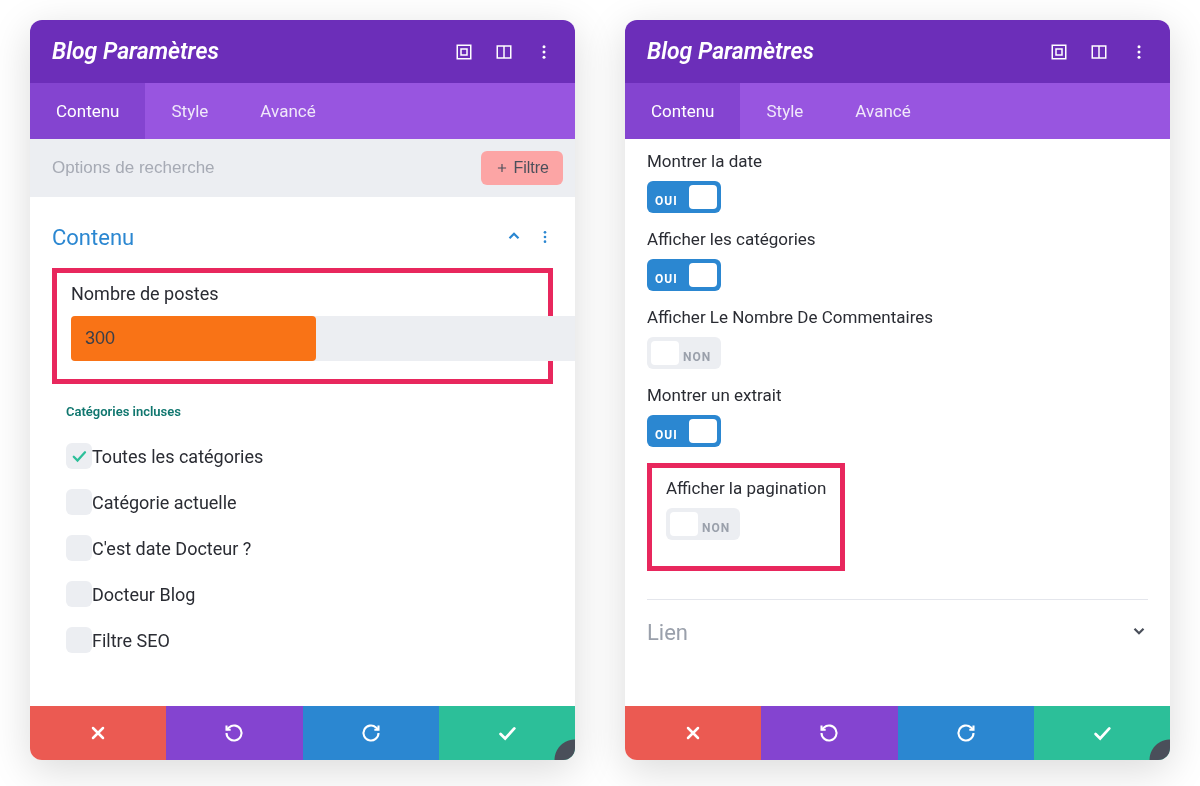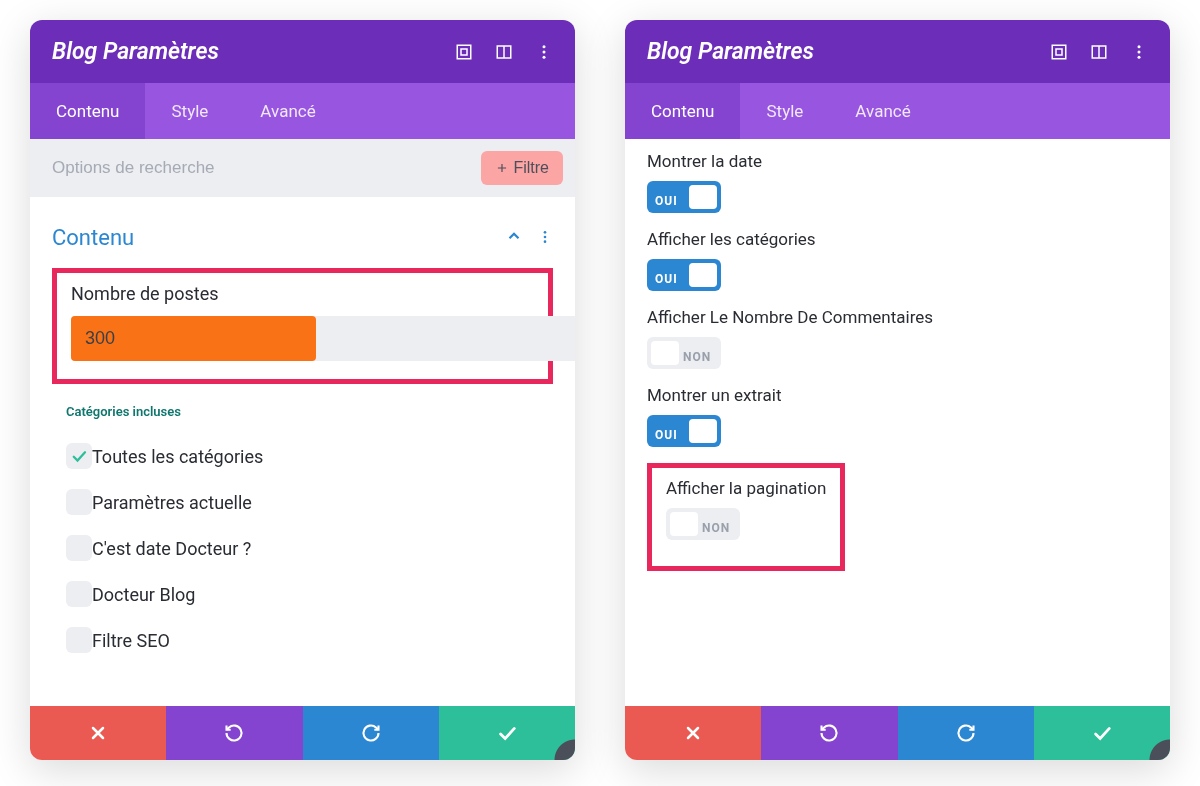--- a/index.html
+++ b/index.html
@@ -260,21 +260,21 @@
           <div class="cat-row">
             <div class="cat-check on">
               <svg viewBox="0 0 24 24" width="18" height="18" fill="none" stroke="#2cbf99" stroke-width="3" stroke-linecap="round">
                 <polyline points="5 13 10 18 20 7"></polyline>
               </svg>
             </div>
             <span>Toutes les catégories</span>
           </div>
           <div class="cat-row">
             <div class="cat-check"></div>
-            <span>Paramètres actuelle</span>
+            <span>Catégorie actuelle</span>
           </div>
           <div class="cat-row">
             <div class="cat-check"></div>
             <span>C'est date Docteur ?</span>
           </div>
           <div class="cat-row">
             <div class="cat-check"></div>
             <span>Docteur Blog</span>
           </div>
           <div class="cat-row">
@@ -370,20 +370,28 @@
             <div class="toggle-knob"></div>
           </div>
         </div><div class="highlight-box right-inline"><div class="toggle-row">
             <div class="toggle-label">Afficher la pagination</div>
             <div class="toggle off">
               <span class="toggle-text">NON</span>
               <div class="toggle-knob"></div>
             </div>
           </div></div></div>
 
+    <div class="section-collapsed">
+      <span class="title">Lien</span>
+      <span>
+        <svg viewBox="0 0 24 24" width="18" height="18" fill="none" stroke="#4a4f5a" stroke-width="3">
+            <polyline points="6 9 12 15 18 9"></polyline>
+          </svg>
+      </span>
+    </div>
   </div>
 
   <div class="footer">
     <div class="footer-btn red">
       <svg viewBox="0 0 24 24" width="20" height="20" fill="#fff">
           <path d="M18 6L6 18M6 6l12 12" stroke="#fff" stroke-width="3" stroke-linecap="round"></path>
         </svg>
     </div>
     <div class="footer-btn purple">
       <svg viewBox="0 0 24 24" width="20" height="20" fill="none" stroke="#fff" stroke-width="2.5">

